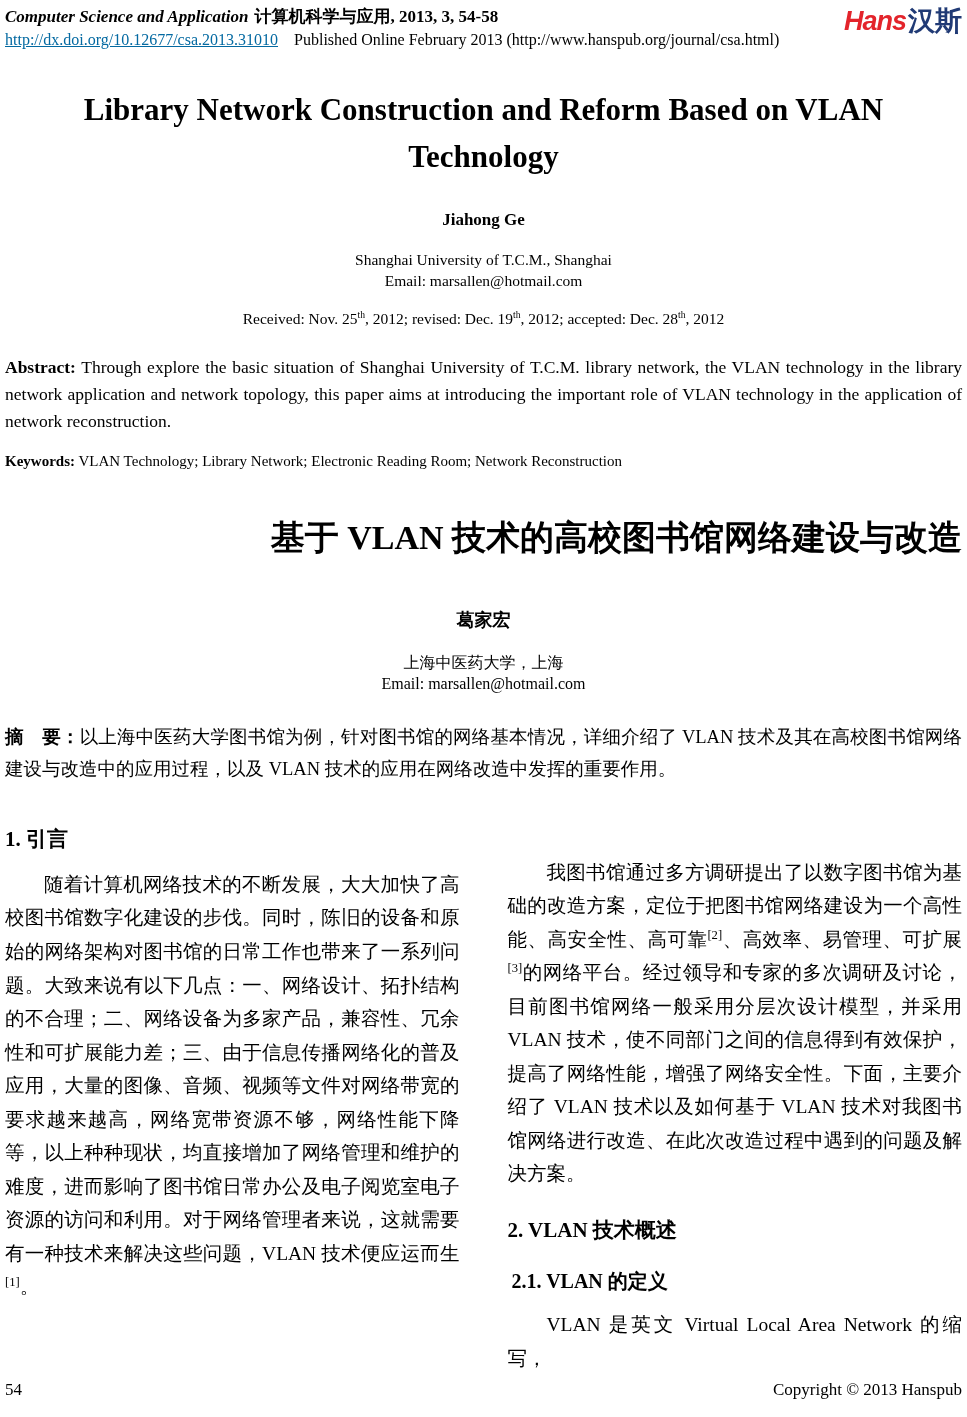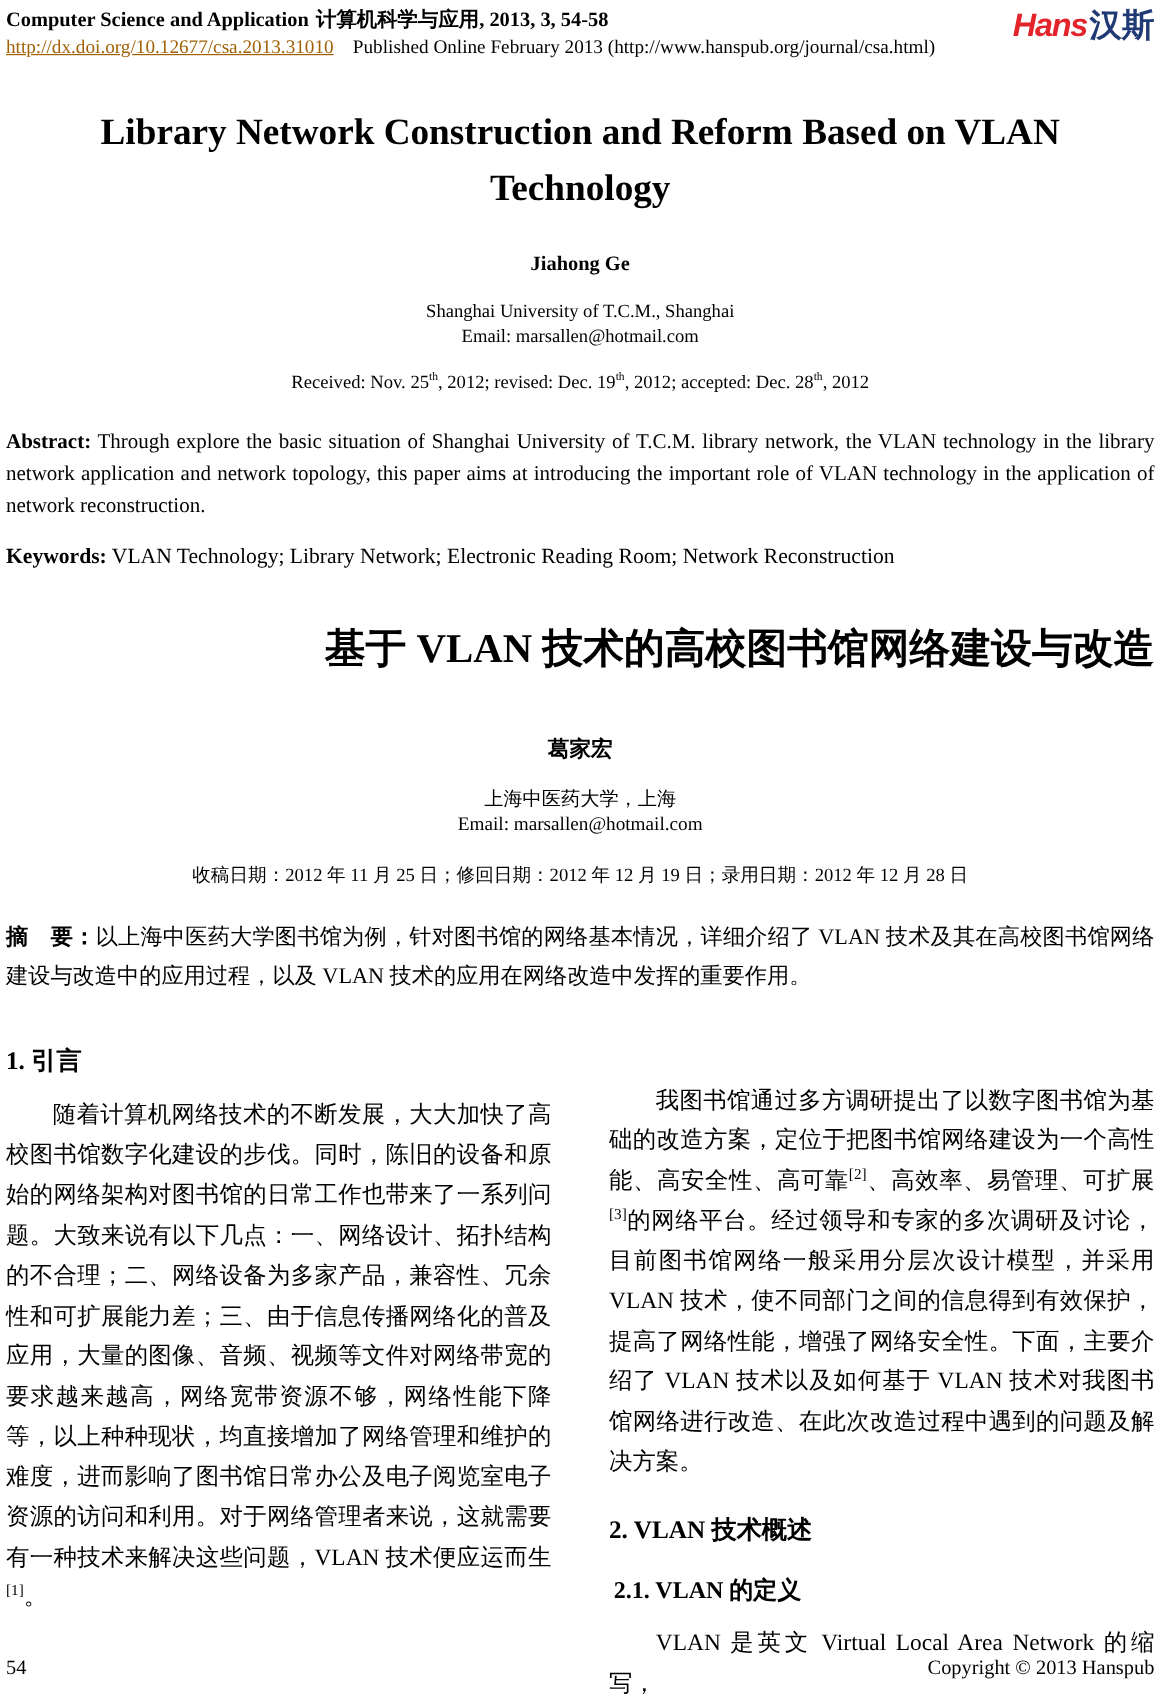--- a/index.html
+++ b/index.html
@@ -5,36 +5,36 @@
   html,body{margin:0;padding:0;background:#ffffff;}
   .page{
     width:967px;height:1417px;position:relative;overflow:hidden;
     background:#ffffff;color:#000;box-sizing:border-box;
     padding:6px 5px 0 5px;
     font-family:"Liberation Serif","DejaVu Serif",serif;
   }
   
   .header{display:flex;justify-content:space-between;align-items:flex-start;}
   .jline1{font-size:17px;font-weight:bold;line-height:1.3;}
-  .jname{}
+  .jname{font-style:italic;}
   .jissue{margin-left:6px;}
   .jline2{font-size:16px;line-height:1.45;}
-  .doi{color:#a16207;text-decoration:underline;cursor:pointer;}
+  .doi{color:#0369a1;text-decoration:underline;cursor:pointer;}
   .pub{margin-left:16px;color:#000;}
   .logo{font-family:"Liberation Sans","DejaVu Sans",sans-serif;font-weight:bold;font-size:27px;line-height:1;white-space:nowrap;margin-top:2px;}
   .logo-hans{color:#e3242b;font-style:italic;letter-spacing:-1px;text-align:center;}
   .logo-zh{color:#203a75;margin-left:2px;}
   
   .title-en{font-size:31px;font-weight:bold;text-align:center;margin:36px 60px 0 60px;line-height:1.5;}
   .author{font-size:17px;font-weight:bold;text-align:center;margin-top:30px;}
   .affil{font-size:15.5px;text-align:center;margin-top:20px;line-height:1.35;}
   .received{font-size:15.5px;text-align:center;margin-top:18px;}
   sup{font-size:0.62em;line-height:0;}
   .abstract{font-size:17.5px;line-height:1.55;text-align:justify;margin:26px 0 0 0;}
-  .kw{font-size:18px;margin:17px 0 0 0;}
+  .kw{font-size:15px;margin:17px 0 0 0;}
   .b{font-weight:bold;}
   
   .title-zh{font-size:34px;font-weight:bold;text-align:right;margin:46px 0 0 0;line-height:1.3;}
   .author-zh{margin-top:48px;font-size:18px;}
   .affil-zh{font-size:16px;margin-top:20px;}
   .received-zh{font-size:15.5px;margin-top:20px;}
   .abstract-zh{font-size:18.5px;line-height:1.75;margin-top:26px;}
   .kw-zh{font-size:18.5px;margin-top:26px;}
   
   .columns{display:flex;gap:48px;margin-top:40px;}
@@ -89,21 +89,20 @@
 
   <h1 class="title-zh">基于 VLAN 技术的高校图书馆网络建设与改造</h1>
 
   <div class="author author-zh">葛家宏</div>
 
   <div class="affil affil-zh">
     <div>上海中医药大学，上海</div>
     <div>Email: marsallen@hotmail.com</div>
   </div>
 
-  <div class="received received-zh">收稿日期：2012 年 11 月 25 日；修回日期：2012 年 12 月 19 日；录用日期：2012 年 12 月 28 日</div>
 
   <p class="abstract abstract-zh">
     <span class="b">摘　要：</span><span>以上海中医药大学图书馆为例，针对图书馆的网络基本情况，详细介绍了 VLAN 技术及其在高校图书馆网络建设与改造中的应用过程，以及 VLAN 技术的应用在网络改造中发挥的重要作用。</span>
   </p>
 
 
   <div class="columns">
 
     <div class="col">
       <h2 class="sec-h2">1. 引言</h2>

